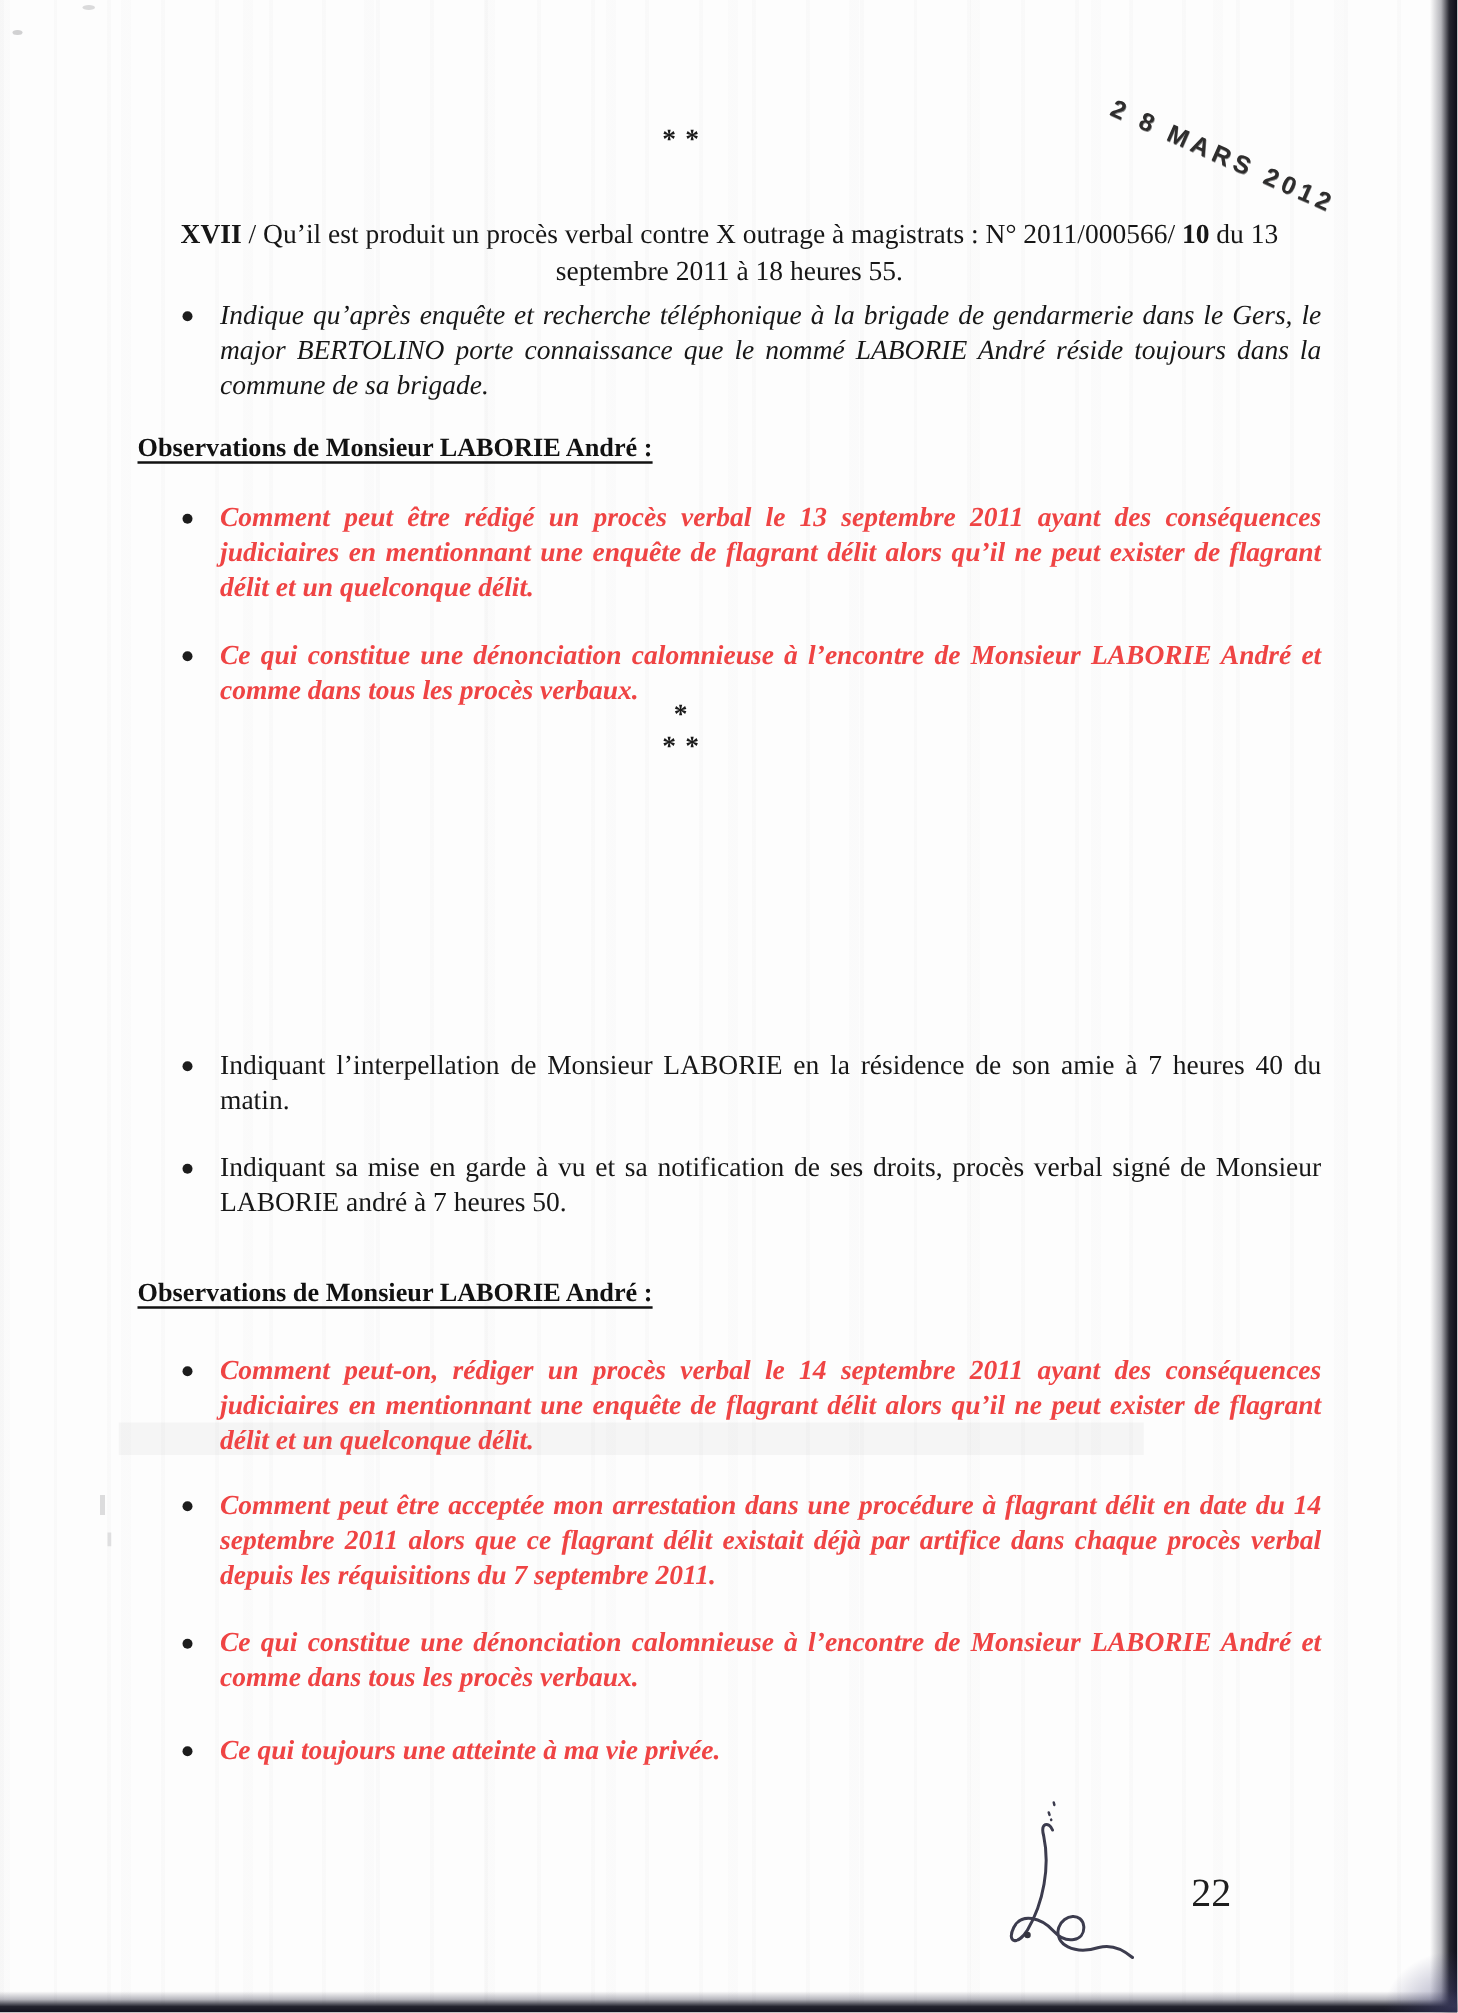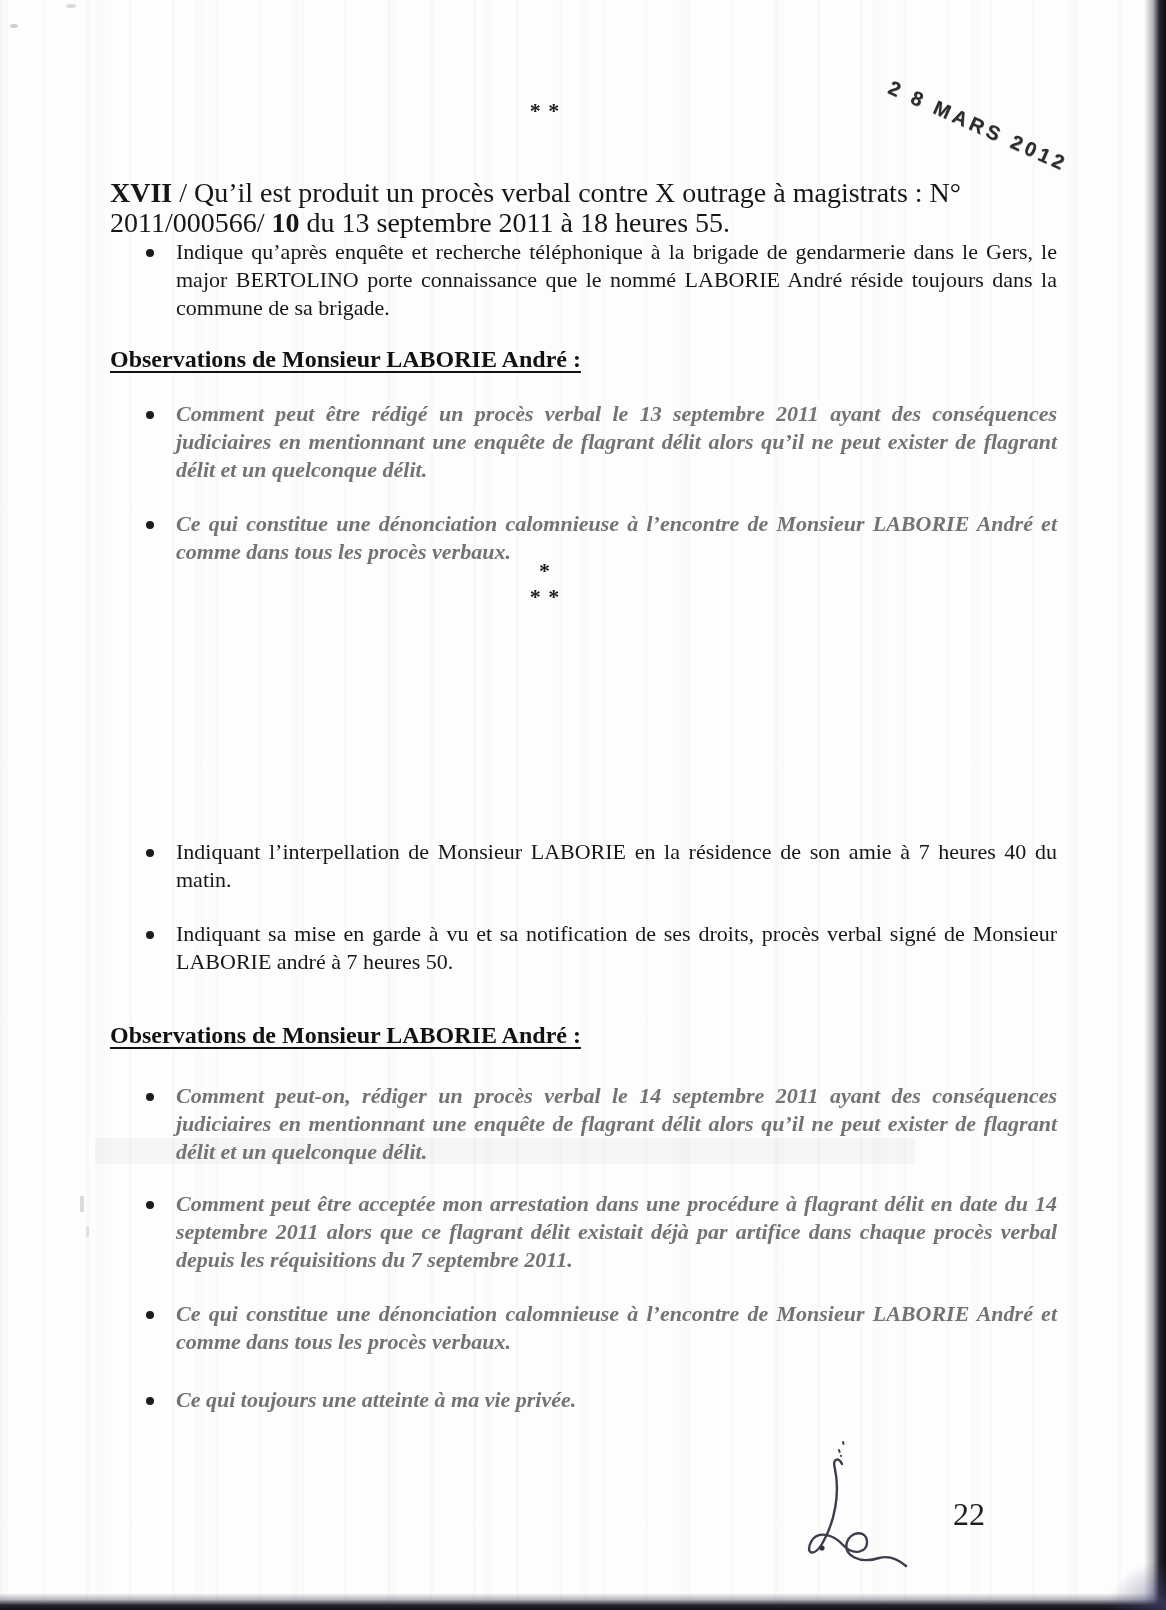--- a/index.html
+++ b/index.html
@@ -23,21 +23,21 @@
   .edge-bottom {
     position:absolute; bottom:0; left:0; width:100%; height:17px;
     background:linear-gradient(180deg, rgba(25,25,35,0) 0%, rgba(50,50,70,0.35) 38%, #23232e 72%, #12121e 100%);
   }
   .corner-shadow {
     position:absolute; right:0; bottom:0; width:60px; height:50px;
     background:radial-gradient(ellipse at 100% 100%, rgba(70,70,120,0.55) 0%, rgba(20,20,40,0.0) 70%);
   }
   .artifact { position:absolute; pointer-events:none; }
 
-  .t { position:absolute; left:110px; width:947px; font-size:28px; line-height:30px; }
+  .t { position:absolute; left:110px; width:947px; font-size:22px; line-height:30px;text-align:center; }
   .t b { font-weight:700; }
 
   .stars {
     position:absolute; left:0; width:1090px; text-align:center;
     font-size:22px; font-weight:700; letter-spacing:1px; color:#1b1b1b;
   }
 
   .stamp {
     position:absolute; left:894px; top:76px;
     transform:rotate(24deg); transform-origin:left top;
@@ -48,24 +48,24 @@
 
   .bullet { position:absolute; left:146px; width:911px; }
   .bullet .dot {
     position:absolute; left:0; top:11px; width:8px; height:8px;
     border-radius:50%; background:#1c1c1c;
   }
   .bullet p {
     margin:0; padding-left:30px; font-size:22px; line-height:28px;
     text-align:justify; color:#171717;
   }
-  .bullet.obs p { font-weight:700; font-style:italic; line-height:28px; color:#737373; }
+  .bullet.obs p { font-weight:700; font-style:italic; line-height:28px; color:#ef4444; }
 
   .obs-heading {
-    position:absolute; left:110px; font-size:24px; font-weight:700;
+    position:absolute; left:110px; font-size:21px; font-weight:700;
     text-decoration:underline; text-decoration-thickness:2px; text-underline-offset:4px;
     color:#121212;
   }
 
   .pagenum { position:absolute; left:953px; top:1496px; font-size:32px; color:#1e1e1e; }
   .signature { position:absolute; left:778px; top:1438px; }
 </style>
 </head>
 <body>
 
@@ -78,21 +78,21 @@
   <div class="artifact" style="left:95px;top:1138px;width:820px;height:26px;background:rgba(70,70,75,0.045);"></div>
   <div class="artifact" style="left:80px;top:1196px;width:4px;height:16px;background:rgba(70,70,80,0.18);"></div>
   <div class="artifact" style="left:86px;top:1226px;width:3px;height:11px;background:rgba(70,70,80,0.14);"></div>
 
   <div class="stamp">2 8 MARS 2012</div>
 
   <div class="stars" style="top:98px;">* *</div>
 
   <p class="t" style="top:150px;"><b>XVII</b><span> / Qu’il est produit un procès verbal contre X outrage à magistrats : N° 2011/000566/ </span><b>10</b><span> du 13 septembre 2011 à 18 heures 55.</span></p>
 
-  <div class="bullet" style="top:238px;">
+  <div class="bullet" style="top:238px;font-style:italic;">
     <span class="dot"></span>
     <p>Indique qu’après enquête et recherche téléphonique à la brigade de gendarmerie dans le Gers, le major BERTOLINO porte connaissance que le nommé LABORIE André réside toujours dans la commune de sa brigade.</p>
   </div>
 
   <div class="obs-heading" style="top:346px;">Observations de Monsieur LABORIE André :</div>
 
   <div class="bullet obs" style="top:400px;">
     <span class="dot"></span>
     <p>Comment peut être rédigé un procès verbal le 13 septembre 2011 ayant des conséquences judiciaires en mentionnant une enquête de flagrant délit alors qu’il ne peut exister de flagrant délit et un quelconque délit.</p>
   </div>

